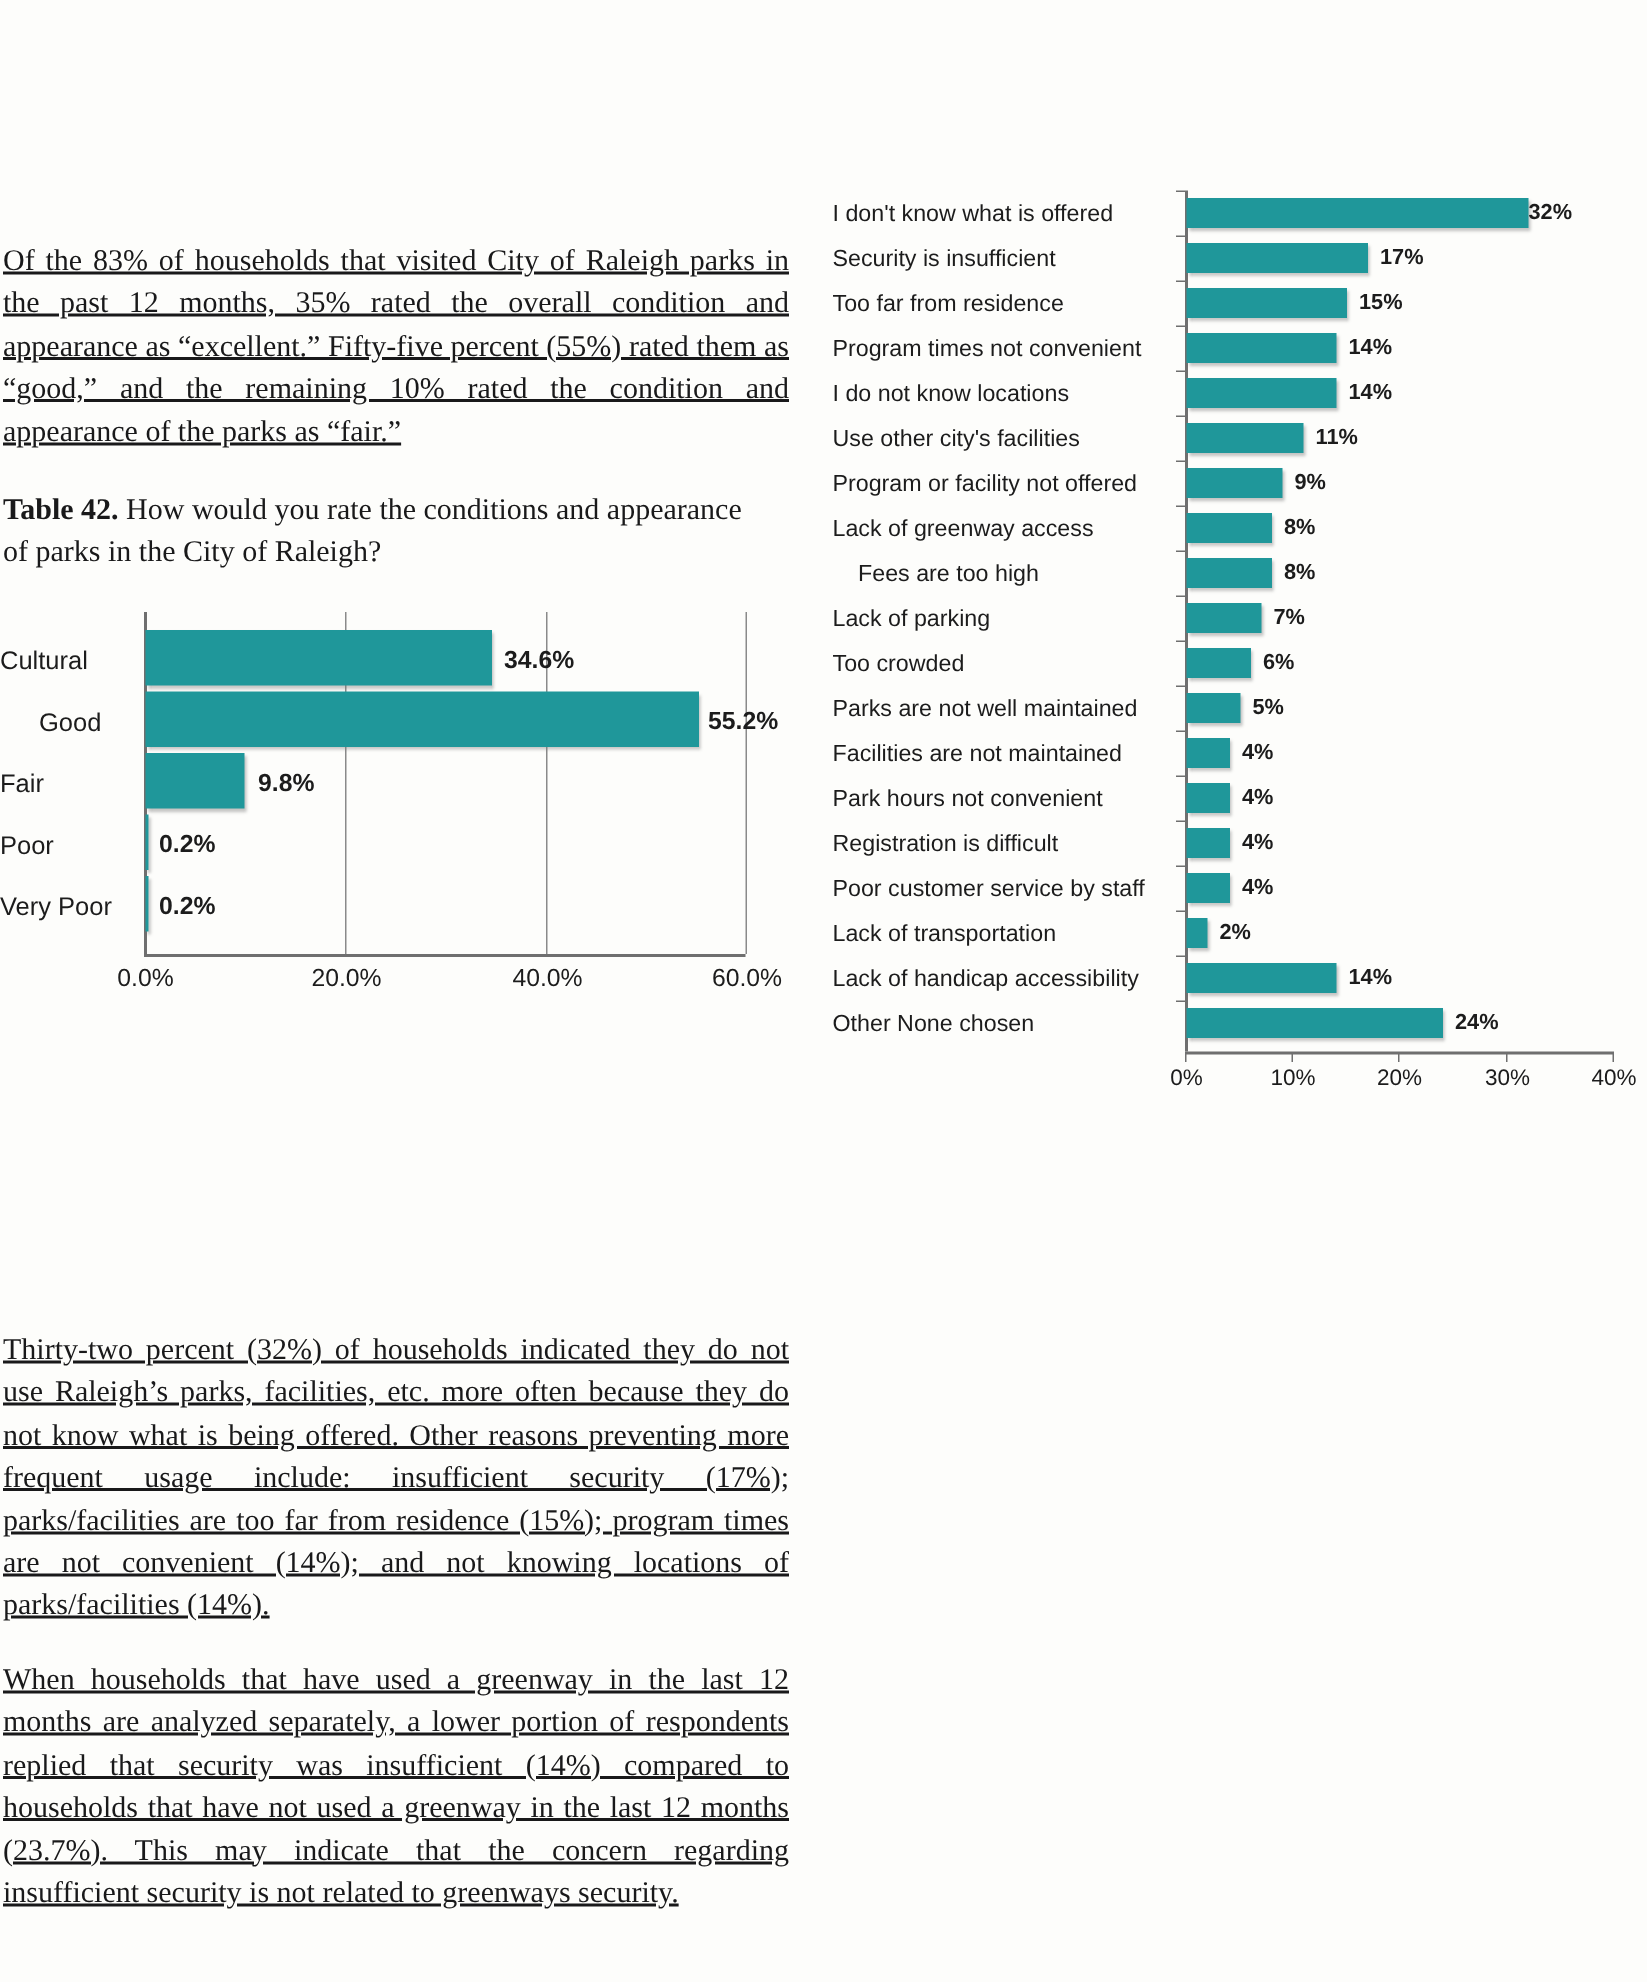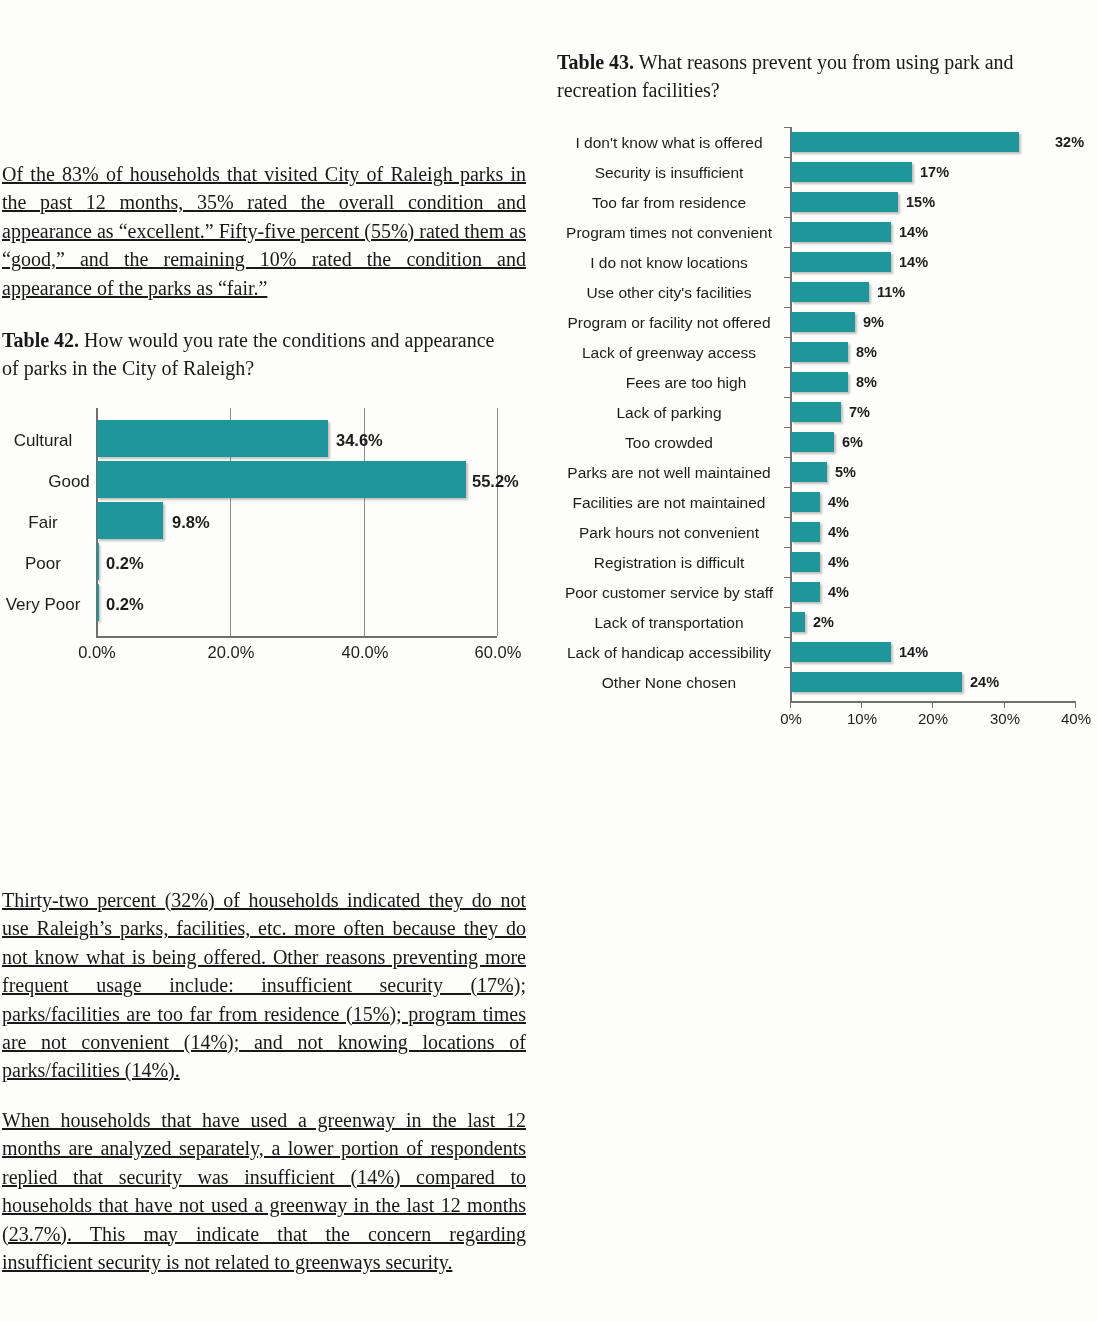--- a/index.html
+++ b/index.html
@@ -56,21 +56,21 @@
   .axisline{position:absolute;background:#6f6f6f;}
   .grid{position:absolute;width:1px;background:#8a8a8a;}
   .bar{
     position:absolute;
     background:#1f979a;
     box-shadow:1.5px 2px 2px rgba(120,120,120,.45);
   }
   .cat{
     position:absolute;
     font-family:"Liberation Sans", sans-serif;
-    text-align:center;
+    text-align:left;
     color:#1c1c1c;
     white-space:nowrap;
   }
   .val{
     position:absolute;
     font-family:"Liberation Sans", sans-serif;
     font-weight:bold;
     color:#1c1c1c;
     white-space:nowrap;
   }
@@ -140,21 +140,20 @@
     </div>
 
 
     <p class="para" style="position:absolute;left:2px;top:886px;width:524px;">Thirty-two percent (32%) of households indicated they do not use Raleigh’s parks, facilities, etc. more often because they do not know what is being offered. Other reasons preventing more frequent usage include: insufficient security (17%); parks/facilities are too far from residence (15%); program times are not convenient (14%); and not knowing locations of parks/facilities (14%).</p>
 
     <p class="para" style="position:absolute;left:2px;top:1106px;width:524px;">When households that have used a greenway in the last 12 months are analyzed separately, a lower portion of respondents replied that security was insufficient (14%) compared to households that have not used a greenway in the last 12 months (23.7%). This may indicate that the concern regarding insufficient security is not related to greenways security.</p>
   </div>
 
   <div class="col-right">
 
-    <p class="tablecap" style="position:absolute;left:2px;top:48px;width:534px;"><b>Table  43.</b><span> What reasons prevent you from using park and recreation facilities?</span></p>
 
     <div class="chart" id="chart2">
 
       <div class="cat" style="left:0;top:9px;width:228px;">I don't know what is offered</div>
       <div class="cat" style="left:0;top:39px;width:228px;">Security is insufficient</div>
       <div class="cat" style="left:0;top:69px;width:228px;">Too far from residence</div>
       <div class="cat" style="left:0;top:99px;width:228px;">Program times not convenient</div>
       <div class="cat" style="left:0;top:129px;width:228px;">I do not know locations</div>
       <div class="cat" style="left:0;top:159px;width:228px;">Use other city's facilities</div>
       <div class="cat" style="left:0;top:189px;width:228px;">Program or facility not offered</div>
@@ -213,21 +212,21 @@
       <div class="bar" style="left:236px;top:307px;width:43px;height:20px;"></div>
       <div class="bar" style="left:236px;top:337px;width:36px;height:20px;"></div>
       <div class="bar" style="left:236px;top:367px;width:29px;height:20px;"></div>
       <div class="bar" style="left:236px;top:397px;width:29px;height:20px;"></div>
       <div class="bar" style="left:236px;top:427px;width:29px;height:20px;"></div>
       <div class="bar" style="left:236px;top:457px;width:29px;height:20px;"></div>
       <div class="bar" style="left:236px;top:487px;width:14px;height:20px;"></div>
       <div class="bar" style="left:236px;top:517px;width:100px;height:20px;"></div>
       <div class="bar" style="left:236px;top:547px;width:171px;height:20px;"></div>
 
-      <div class="val" style="left:500px;top:9px;">32%</div>
+      <div class="val" style="left:464px;top:9px;">32%</div>
       <div class="val" style="left:365px;top:39px;">17%</div>
       <div class="val" style="left:351px;top:69px;">15%</div>
       <div class="val" style="left:344px;top:99px;">14%</div>
       <div class="val" style="left:344px;top:129px;">14%</div>
       <div class="val" style="left:322px;top:159px;">11%</div>
       <div class="val" style="left:308px;top:189px;">9%</div>
       <div class="val" style="left:301px;top:219px;">8%</div>
       <div class="val" style="left:301px;top:249px;">8%</div>
       <div class="val" style="left:294px;top:279px;">7%</div>
       <div class="val" style="left:287px;top:309px;">6%</div>

